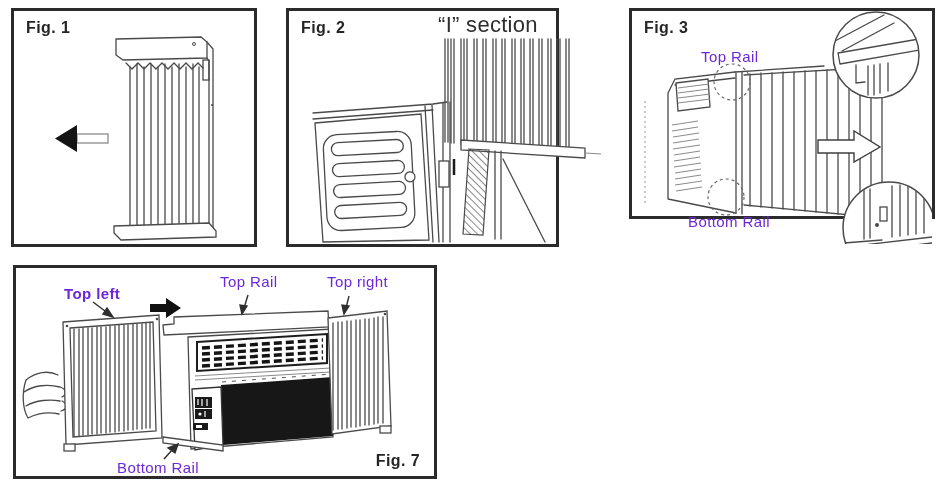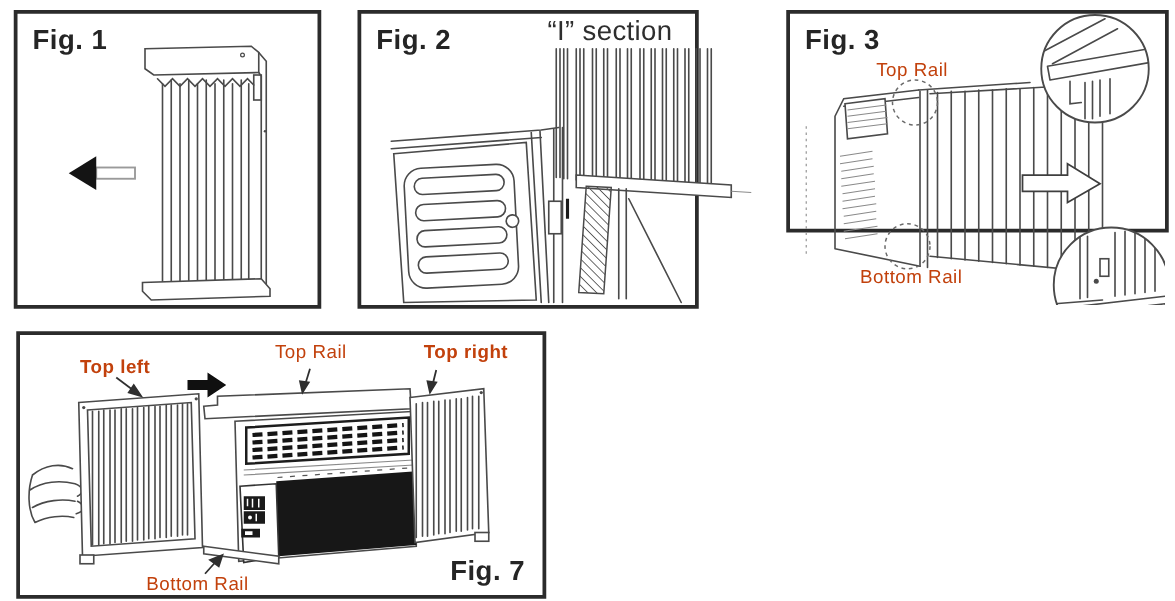--- a/index.html
+++ b/index.html
@@ -2,32 +2,32 @@
 <html><head>
 <meta charset="utf-8">
 <style>
   html,body{margin:0;padding:0;width:940px;height:481px;background:#ffffff;overflow:hidden;}
   .page{position:relative;width:940px;height:481px;background:#ffffff;
         font-family:"Liberation Sans", sans-serif;}
   .panel{position:absolute;background:#ffffff;border:3px solid #2b2b2b;box-sizing:border-box;}
   .panel svg{position:absolute;left:0;top:0;}
   #panel1{left:11px;top:8px;width:246px;height:239px;}
   #panel2{left:286px;top:8px;width:273px;height:239px;}
-  #panel3{left:629px;top:8px;width:306px;height:178px;}
+  #panel3{left:629px;top:8px;width:306px;height:211px;}
   #panel4{left:13px;top:265px;width:424px;height:214px;}
-  .caption{position:absolute;left:12px;top:8px;font-size:22px;font-weight:700;
+  .caption{position:absolute;left:12px;top:8px;font-size:16px;font-weight:700;
            color:#252525;letter-spacing:0.4px;}
   .caption.br{left:auto;top:auto;right:14px;bottom:6px;}
-  .lbl{position:absolute;font-size:15px;color:#c2410c;letter-spacing:0.4px;white-space:nowrap;}
+  .lbl{position:absolute;font-size:15px;color:#6d28d9;letter-spacing:0.4px;white-space:nowrap;}
   #isection{position:absolute;left:149px;top:1px;font-size:22px;color:#2e2e2e;letter-spacing:0.3px;}
   .f3-toprail{left:69px;top:37px;}
   .f3-bottomrail{left:56px;top:202px;}
   .f4-topleft{left:48px;top:17px;font-weight:bold;}
   .f4-toprail{left:204px;top:5px;}
-  .f4-topright{left:323px;top:5px;font-weight:bold;}
+  .f4-topright{left:311px;top:5px;}
   .f4-bottomrail{left:101px;top:191px;}
   .ln{stroke:#4a4a4a;stroke-width:1.3;fill:none;stroke-linecap:round;}
   .thin{stroke:#8a8a8a;stroke-width:1;fill:none;}
   .shape{stroke:#4a4a4a;stroke-width:1.3;fill:#ffffff;}
 </style>
 </head>
 <body>
 
 <div class="page">
 

